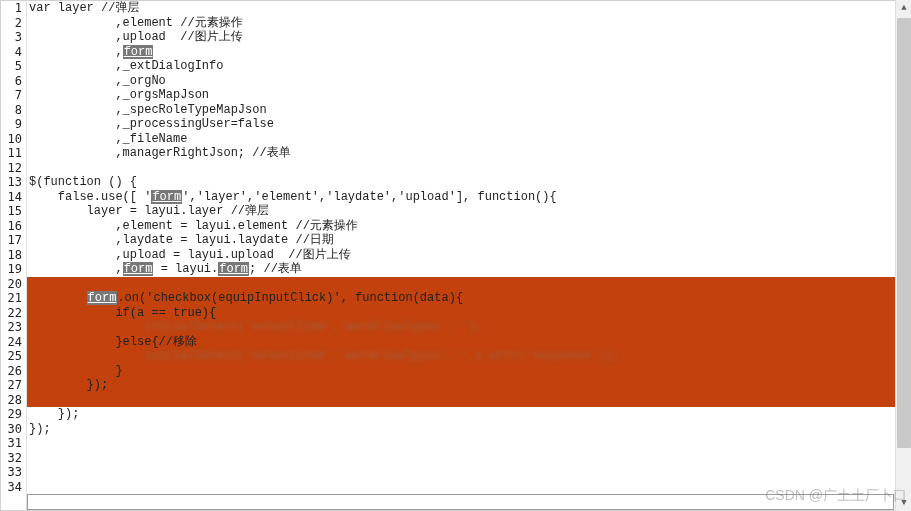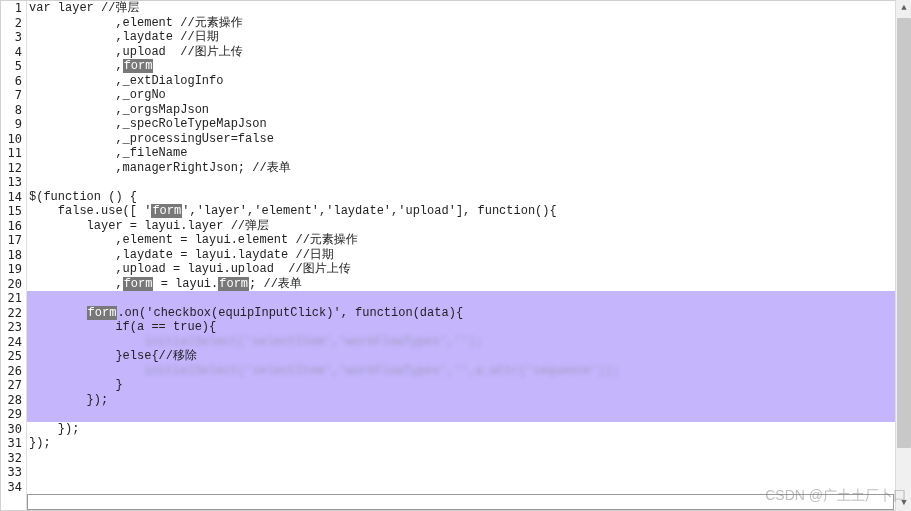--- a/index.html
+++ b/index.html
@@ -38,26 +38,27 @@
       line-height: 14.5px;
       white-space: pre;
       padding-left: 2px;
       color: #222;
     }
     .gutter .line {
       padding-right: 0;
       padding-left: 0;
     }
     .hl-yellow {
-      background: #c4b5fd;
+      background: #c2410c;
     }
     .hl-token {
       background: #787878;
       color: #ffffff;
       padding: 0 1px;
+      text-decoration: underline;
     }
     .blur {
       color: rgba(128,128,128,0.5);
       filter: blur(2px);
       -webkit-filter: blur(2px);
     }
     .watermark {
       position: absolute;
       right: 4px;
       bottom: 6px;
@@ -140,21 +141,20 @@
       <div class="line">29</div>
       <div class="line">30</div>
       <div class="line">31</div>
       <div class="line">32</div>
       <div class="line">33</div>
       <div class="line">34</div>
     </div>
   <div class="code" id="code">
       <div class="line"><span>var layer //弹层</span></div>
       <div class="line"><span>            ,element //元素操作</span></div>
-      <div class="line"><span>            ,laydate //日期</span></div>
       <div class="line"><span>            ,upload  //图片上传</span></div>
       <div class="line"><span>            ,</span><span class="hl-token">form</span></div>
       <div class="line"><span>            ,_extDialogInfo</span></div>
       <div class="line"><span>            ,_orgNo</span></div>
       <div class="line"><span>            ,_orgsMapJson</span></div>
       <div class="line"><span>            ,_specRoleTypeMapJson</span></div>
       <div class="line"><span>            ,_processingUser=false</span></div>
       <div class="line"><span>            ,_fileName</span></div>
       <div class="line"><span>            ,managerRightJson; //表单</span></div>
       <div class="line"><span></span></div>

